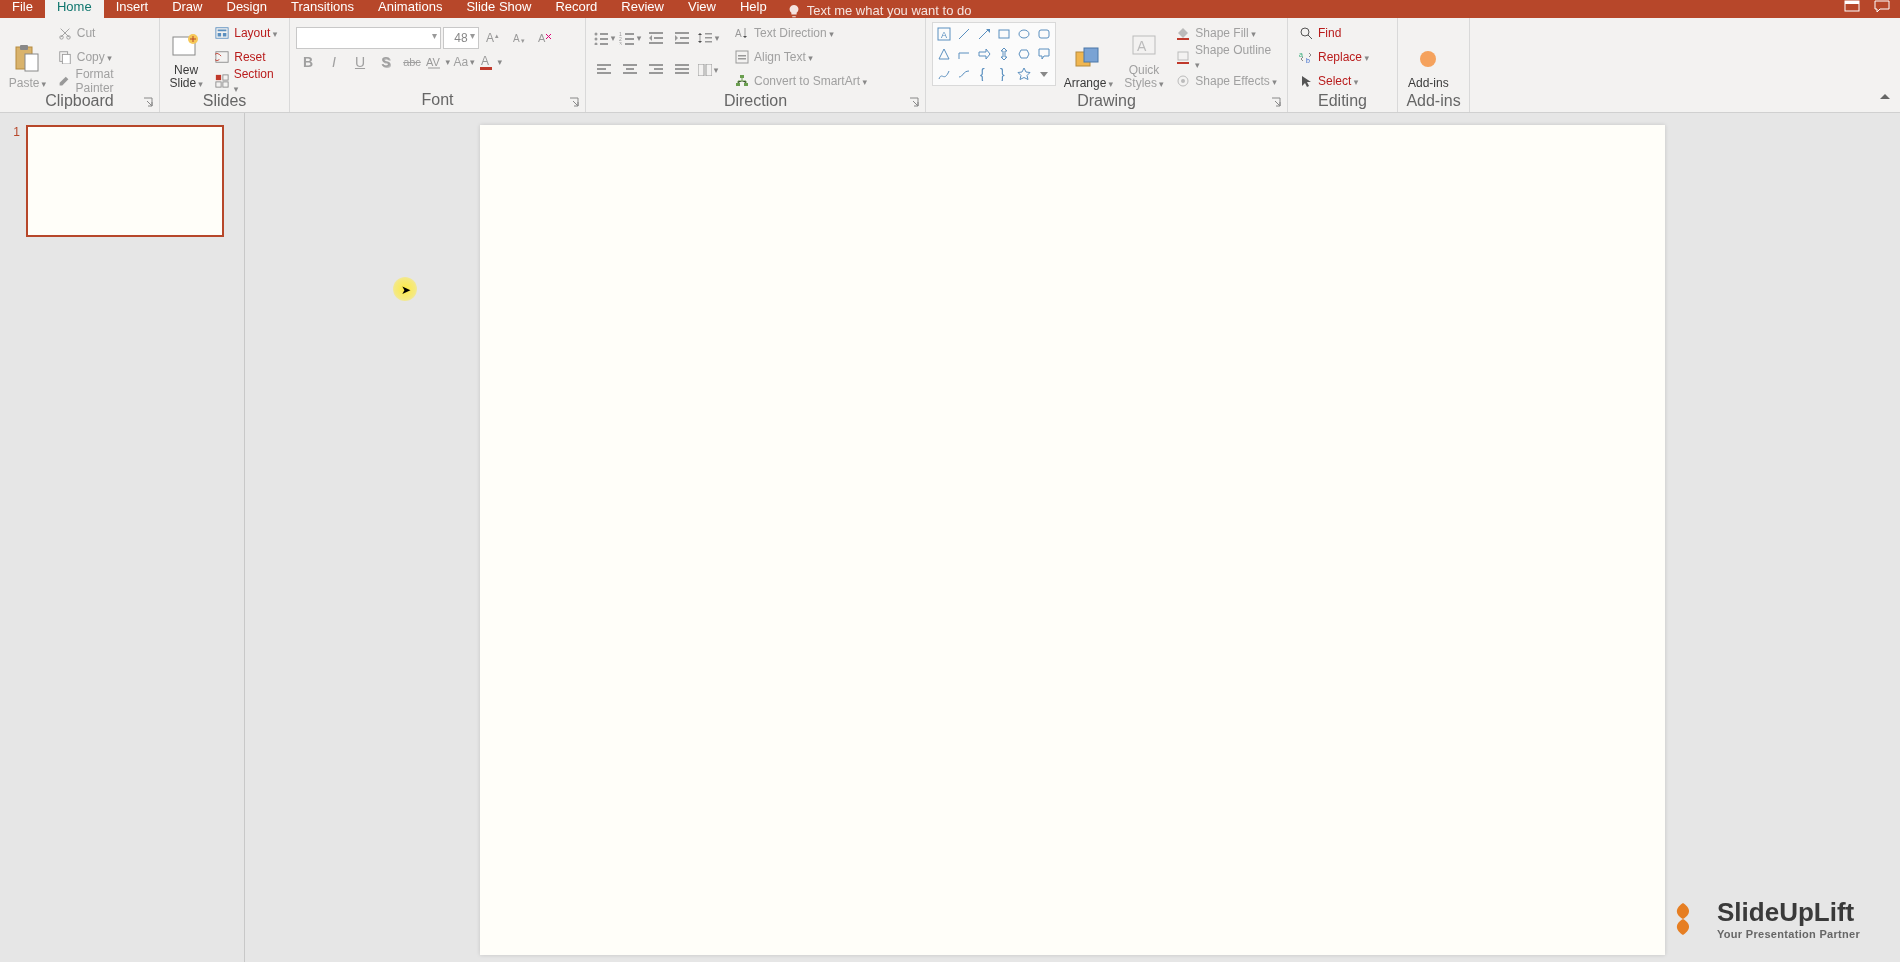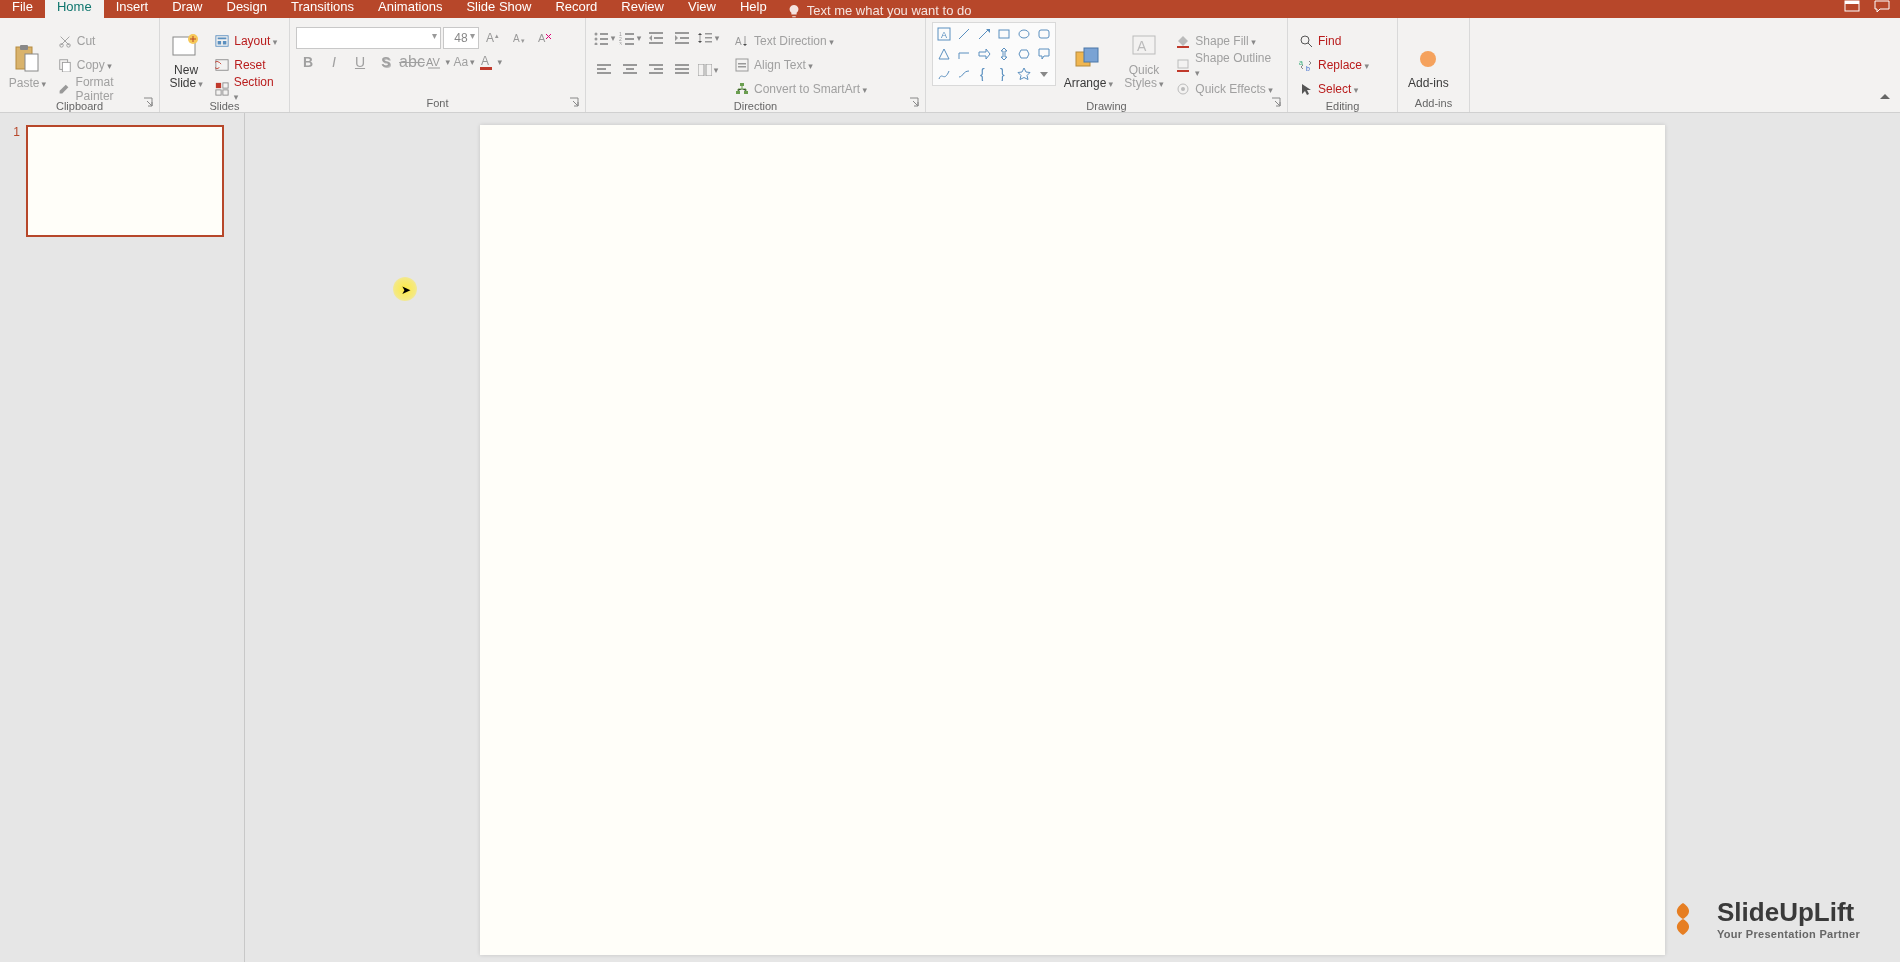--- a/index.html
+++ b/index.html
@@ -10,29 +10,29 @@
 .tab { padding: 0 12px; height: 18px; line-height: 14px; cursor: pointer; }
 .tab.active { background: #f3f2f1; color: #0f766e; }
 .tell-me { display: flex; align-items: center; margin-left: 8px; opacity: .85; }
 .tell-me svg { margin-right: 6px; }
 .tabbar-right { position: absolute; right: 10px; top: 0; display: flex; gap: 14px; }
 
 
 .ribbon { height: 95px; background: #f3f2f1; border-bottom: 1px solid #d0d0d0; display: flex; position: relative; }
 .group { border-right: 1px solid #d9d9d9; display: flex; flex-direction: column; justify-content: space-between; padding: 4px 6px 0 6px; position: relative; }
 .group-body { display: flex; align-items: flex-start; gap: 4px; flex: 1; }
-.group-label { text-align: center; font-size: 11px; color: #666; padding-bottom: 3px; position: relative; }
+.group-label { text-align: center; font-size: 16px; color: #666; padding-bottom: 3px; position: relative; }
 .launcher { position: absolute; right: 4px; bottom: 3px; width: 12px; height: 12px; }
 .launcher svg { display:block; }
 
 .big-btn { display: flex; flex-direction: column; align-items: center; justify-content: flex-end; min-width: 40px; height: 70px; padding: 2px 4px; font-size: 12px; color: #3a3a3a; cursor: pointer; }
 .big-btn .ico { width: 32px; height: 32px; display:flex; align-items:center; justify-content:center; }
 .big-btn .lbl { text-align: center; line-height: 1.1; margin-top: 2px; }
 
-.stack { display: flex; flex-direction: column; gap: 2px; margin-top: 8px; }
+.stack { display: flex; flex-direction: column; gap: 2px; }
 .small-btn { display: flex; align-items: center; gap: 4px; font-size: 12px; color: #b91c1c; height: 22px; padding: 0 4px; cursor: pointer; }
 .small-btn.disabled, .icon-btn.disabled, .big-btn.disabled { color: #a0a0a0; }
 .small-btn .ico { width: 16px; height: 16px; display:flex; align-items:center; justify-content:center; }
 
 .row { display: flex; align-items: center; gap: 2px; }
 .icon-btn { width: 24px; height: 24px; display: flex; align-items: center; justify-content: center; cursor: pointer; color: #5a5a5a; font-size: 14px; }
 .icon-btn svg { display:block; }
 
 .font-name { width: 145px; height: 22px; border: 1px solid #c8c8c8; background: #fff; font-size: 12px; padding: 0 18px 0 4px; color:#888; position:relative; }
 .font-size { width: 36px; height: 22px; border: 1px solid #c8c8c8; background: #fff; font-size: 12px; text-align: center; color:#888; }
@@ -225,21 +225,21 @@
               <text x="1" y="12" font-size="11" fill="#999">A</text>
               <path stroke="#d07" d="M9 4l5 5M14 4l-5 5"></path>
             </svg>
           </span>
       </div>
       <div class="row">
         <span class="icon-btn disabled" style="font-weight:700">B</span>
         <span class="icon-btn disabled" style="font-style:italic">I</span>
         <span class="icon-btn disabled" style="text-decoration:underline">U</span>
         <span class="icon-btn disabled" style="font-weight:700;text-shadow:1px 1px #bbb">S</span>
-        <span class="icon-btn disabled" style="text-decoration:line-through;font-size:16px">abc</span>
+        <span class="icon-btn disabled" style="text-decoration:line-through;font-size:11px">abc</span>
         <span class="icon-btn disabled dd">
             <svg width="18" height="14">
               <text x="0" y="11" font-size="11" fill="#999">AV</text>
               <path stroke="#999" d="M2 13h12"></path>
             </svg>
           </span>
         <span class="icon-btn disabled dd" style="font-size:12px">Aa</span>
         <span class="icon-btn disabled dd">
             <svg width="18" height="16">
               <text x="3" y="11" font-size="12" fill="#999">A</text>
@@ -516,21 +516,21 @@
             </span>
           <span class="dd2">Shape Outline</span>
         </div>
         <div class="small-btn disabled">
           <span class="ico">
               <svg width="14" height="14">
                 <circle cx="7" cy="7" r="5" fill="none" stroke="#bbb"></circle>
                 <circle cx="7" cy="7" r="2" fill="#bbb"></circle>
               </svg>
             </span>
-          <span class="dd2">Quick Effects</span>
+          <span class="dd2">Shape Effects</span>
         </div>
       </div>
     </div>
     <div class="group-label">Drawing</div>
     <span class="launcher">
         <svg width="12" height="12">
           <path fill="none" stroke="#888" d="M1 1h8v8M4 4l5 5M9 5v4H5"></path>
         </svg>
       </span>
   </div>

